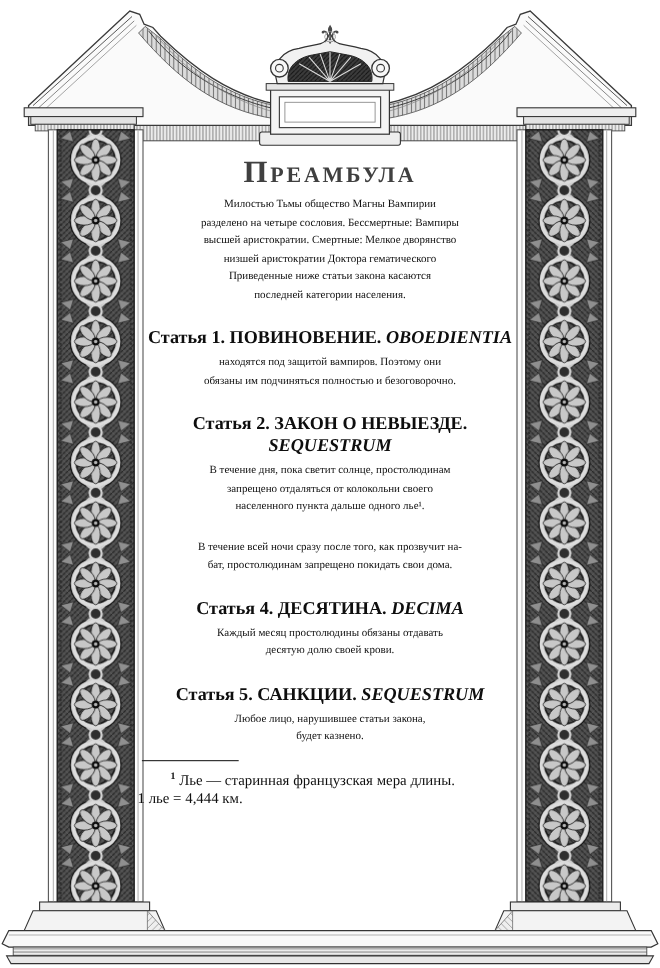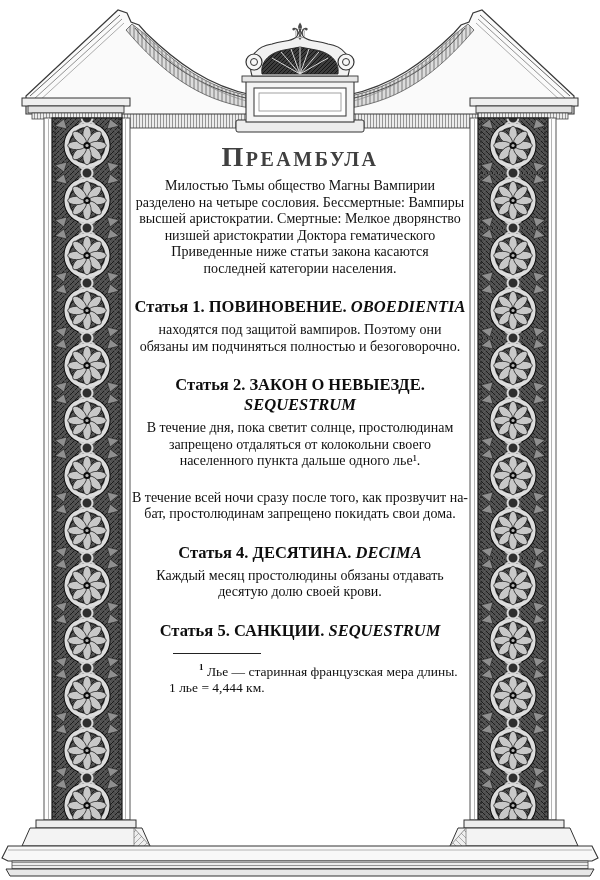--- a/index.html
+++ b/index.html
@@ -11,28 +11,28 @@
   .frame-svg{position:absolute;left:0;top:0;z-index:0;}
   .text-col{
     position:absolute;left:125px;top:142px;width:350px;z-index:1;
     text-align:center;
   }
   .title{
     font-size:28px;font-weight:bold;font-variant:small-caps;
     letter-spacing:2.5px;line-height:30px;white-space:nowrap;color:#404040;
   }
   .preamble{margin-top:6px;}
-  .tline{font-size:14px;line-height:16.5px;white-space:nowrap;}
+  .tline{font-size:10px;line-height:16.5px;white-space:nowrap;}
   .article{margin-top:20px;}
   .art-head{
     margin:0 0 5px 0;font-size:16.5px;font-weight:bold;
     line-height:20px;white-space:nowrap;color:#0e0e0e;
   }
   .art-head .lat{font-style:italic;text-align:center;}
-  .footnote{margin-top:12px;text-align:left;font-size:13.5px;line-height:17px;padding-left:44px;}
+  .footnote{margin-top:12px;text-align:left;font-size:13.5px;line-height:17px;}
   .fn-rule{width:88px;border:none;border-top:1.5px solid #222;margin:0 0 5px 4px;}
   .fn-line1{text-indent:30px;}
   .fn-line1 sup{font-size:9px;font-weight:bold;}
 </style>
 </head>
 <body>
 
 <div class="page">
 
   <svg class="frame-svg" width="600" height="880" viewBox="0 0 600 880">
@@ -205,20 +205,24 @@
         </section>
         <section class="article">
           <h2 class="art-head"><span>Статья 4. ДЕСЯТИНА.</span> <em class="lat">DECIMA</em></h2>
           <div>
             <div class="tline">Каждый месяц простолюдины обязаны отдавать</div>
             <div class="tline">десятую долю своей крови.</div>
           </div>
         </section>
         <section class="article">
           <h2 class="art-head"><span>Статья 5. САНКЦИИ.</span> <em class="lat">SEQUESTRUM</em></h2>
+          <div>
+            <div class="tline">Любое лицо, нарушившее статьи закона,</div>
+            <div class="tline">будет казнено.</div>
+          </div>
         </section>
       </div>
 
     <div class="footnote">
       <hr class="fn-rule">
       <div class="fn-line1"><sup>1</sup> <span>Лье — старинная французская мера длины.</span></div>
       <div>1 лье = 4,444 км.</div>
     </div>
   </div>
 </div>

